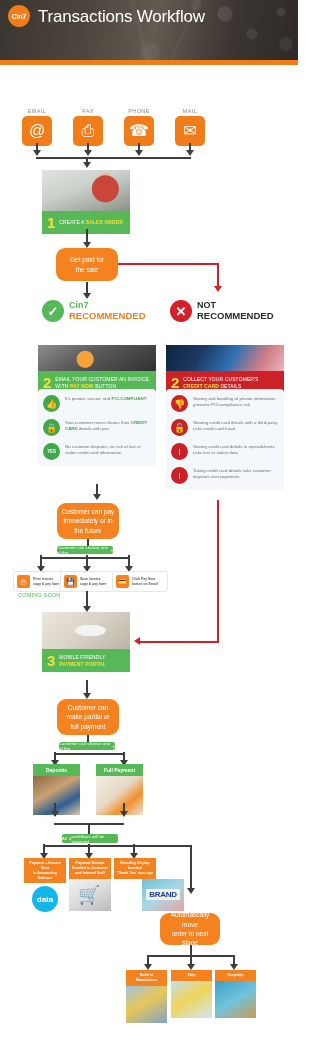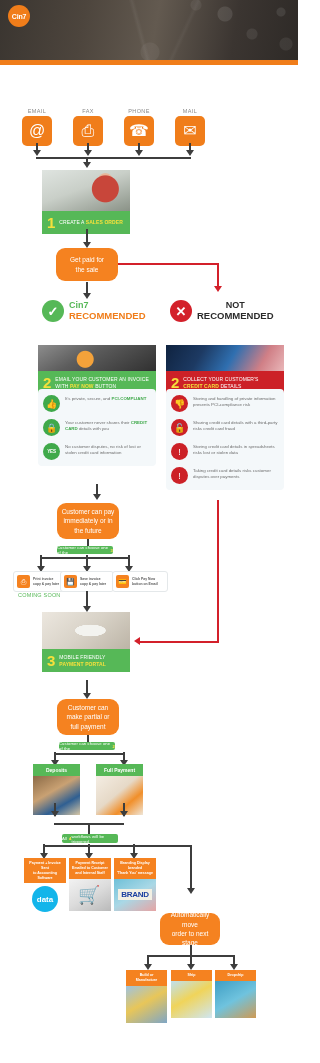--- a/index.html
+++ b/index.html
@@ -93,21 +93,21 @@
 
   
   .rec { position:absolute; display:flex; align-items:center; gap:5px; }
   .rec .badge { width:22px;height:22px;border-radius:50%;
     display:flex;align-items:center;justify-content:center;color:#fff;font-size:13px;font-weight:bold;}
   .rec .badge.g { background:#56b857; }
   .rec .badge.r { background:#d3202a; }
   .rec .t1 { font-size:9px; font-weight:bold; line-height:1.1; }
   .rec .t2 { font-size:9.5px; font-weight:bold; line-height:1.1; }
   .rec.green .t1 { color:#56b857; } .rec.green .t2 { color:#f07d1a; }
-  .rec.red   .t1 { color:#2b2b2b;text-align:center; } .rec.red   .t2 { color:#2b2b2b; }
+  .rec.red   .t1 { color:#2b2b2b; } .rec.red   .t2 { color:#2b2b2b; }
 
   
   .panel { position:absolute; background:#f4f8fa; border-radius:4px; padding:6px 5px; }
   .bullet { display:flex; gap:5px; align-items:flex-start; margin-bottom:7px; }
   .bullet:last-child { margin-bottom:0; }
   .bico { width:17px;height:17px;min-width:17px;border-radius:50%;
     display:flex;align-items:center;justify-content:center;color:#fff;font-size:9px;}
   .bico.g { background:#3fa94a; } .bico.r { background:#cc2127; }
   .bico.yes { font-size:4.6px; font-weight:bold; letter-spacing:-.2px;}
   .btxt { font-size:4.4px; line-height:1.42; color:#6d6d6d; padding-top:1px;}
@@ -143,33 +143,34 @@
      linear-gradient(140deg,#ece7df 0%,#d8d2c7 50%,#bcb4a6 100%);}
   .ph-deposit{background:linear-gradient(150deg,#8b6a46 0%,#c9a173 40%,#2f5f92 70%,#d8c7a5 100%);}
   .ph-full{background:linear-gradient(140deg,#f4ede3 0%,#e6d9c7 45%,#f18f2a 70%,#efe6d8 100%);}
   .ph-xero{background:#ffffff; display:flex;align-items:center;justify-content:center;}
   .xero-dot{width:26px;height:26px;border-radius:50%;background:#13b5ea;
     display:flex;align-items:center;justify-content:center;color:#fff;font-size:8px;font-weight:bold;}
   .ph-cart{background:linear-gradient(150deg,#f2f2f2 0%,#dcdcdc 50%,#b9b9b9 100%);
     display:flex;align-items:center;justify-content:center;}
   .cartglyph{font-size:18px;color:#555;}
   .ph-brand{background:linear-gradient(150deg,#6fc0d8 0%,#a9d8e6 50%,#e6a4a4 100%);
-    display:flex;align-items:center;justify-content:center;}
+    display:flex;align-items:center;justify-content:center;margin-left:28px;}
   .brandword{background:#f2f0e4;color:#1b3fa0;font-size:8px;font-weight:bold;
     padding:1px 3px;letter-spacing:-.3px;}
   .ph-build{background:linear-gradient(150deg,#9fc3e0 0%,#e8c659 45%,#7fa6c6 100%);}
   .ph-ship{background:linear-gradient(150deg,#bfe0ef 0%,#f0d45a 45%,#cfe6f2 100%);}
   .ph-drop{background:linear-gradient(150deg,#3f9ec4 0%,#6fc3de 50%,#cf9a53 100%);}
 </style>
 </head>
 <body>
 
 <div class="header">
   <div class="logo">Cin7</div>
   <div class="hd-title">
+    <div class="hd-l2">Transactions Workflow</div>
   </div>
 </div>
 <div class="orange-rule"></div>
 
 <div class="intro">
 </div>
 
 <div class="ch" style="left:22px; top:108px;">
   <div class="ch-lbl">EMAIL</div>
   <div class="ch-ico">@</div>

